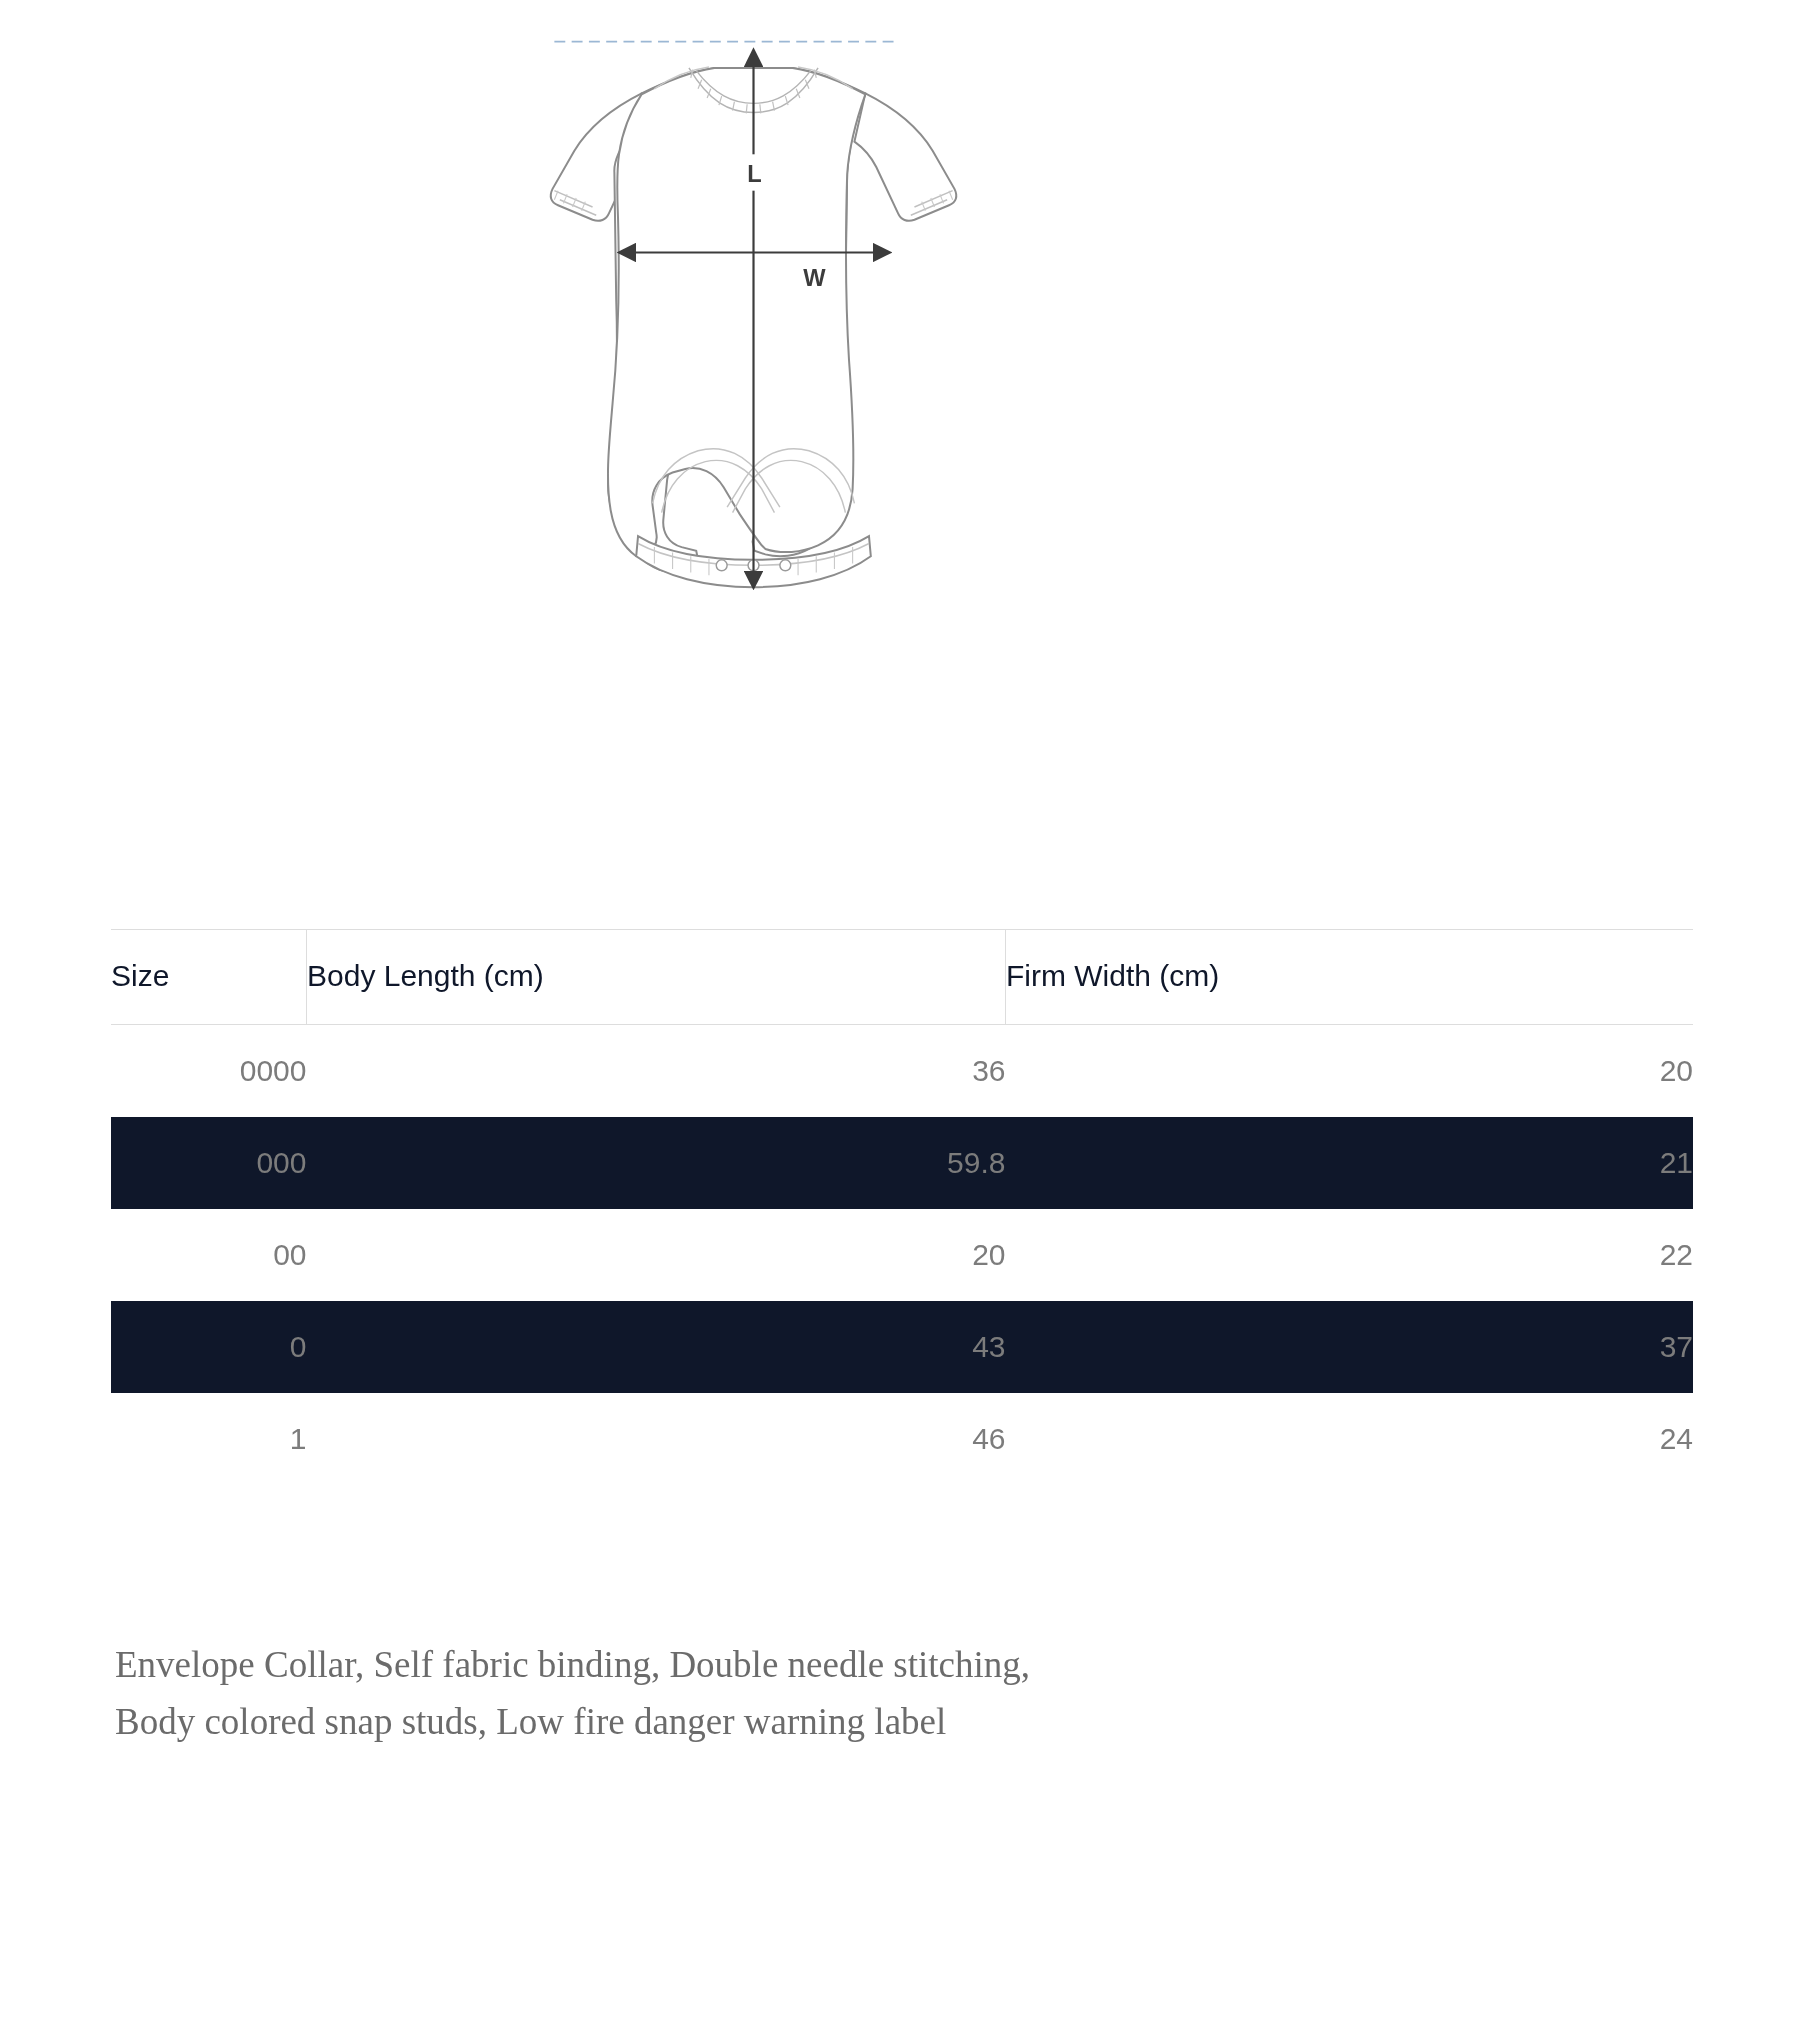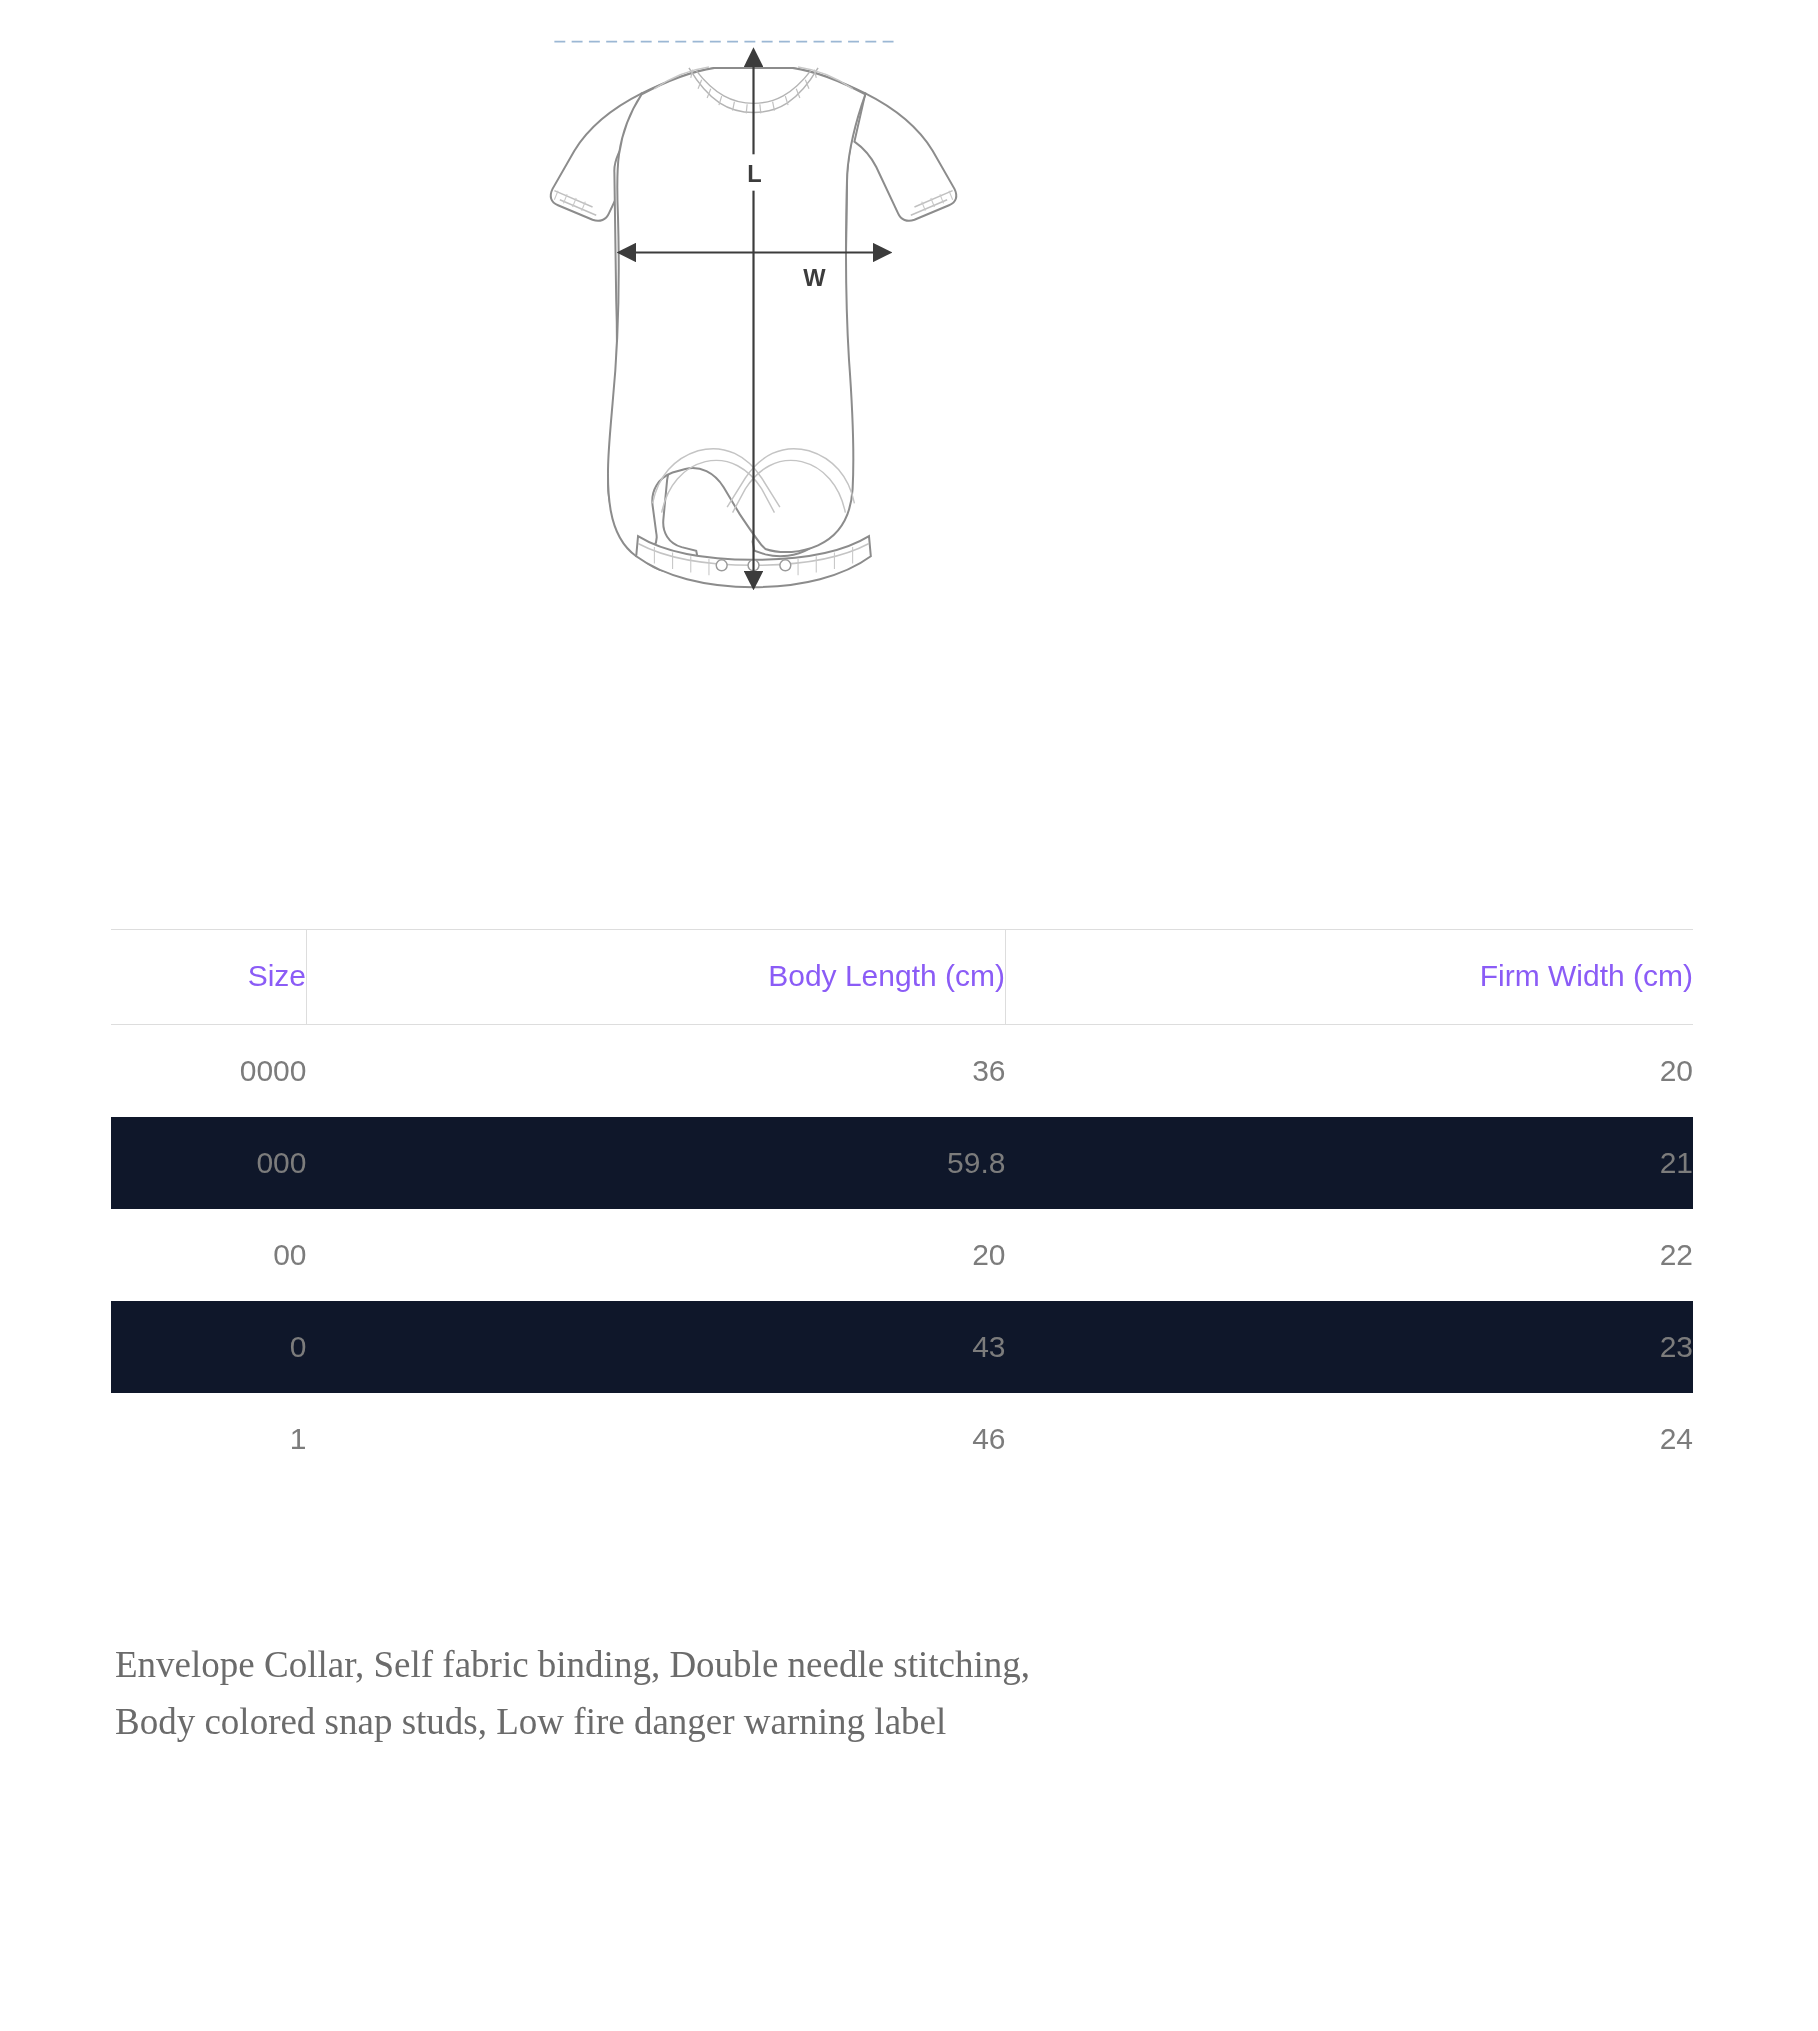--- a/index.html
+++ b/index.html
@@ -43,23 +43,23 @@
     width: 1582px;
   }
   table.size-table {
     border-collapse: collapse;
     width: 100%;
     table-layout: fixed;
   }
   table.size-table thead th {
     font-weight: normal;
     font-size: 30px;
-    color: #8b5cf6;
+    color: #0f172a;
     padding: 29px 0 31px 0;
-    text-align: right;
+    text-align: left;
     border-top: 0.9px solid #dddddd;
     border-bottom: 0.9px solid #dddddd;
   }
   table.size-table thead th.col-size {
     width: 195px;
     border-right: 0.9px solid #dddddd;
   }
   table.size-table thead th.col-length {
     width: 698px;
     border-right: 0.9px solid #dddddd;
@@ -250,21 +250,21 @@
           <td>21</td>
         </tr>
         <tr>
           <td>00</td>
           <td>20</td>
           <td>22</td>
         </tr>
         <tr class="alt">
           <td>0</td>
           <td>43</td>
-          <td>23</td>
+          <td>37</td>
         </tr>
         <tr>
           <td>1</td>
           <td>46</td>
           <td>24</td>
         </tr>
       </tbody>
     </table>
   </div>
 

